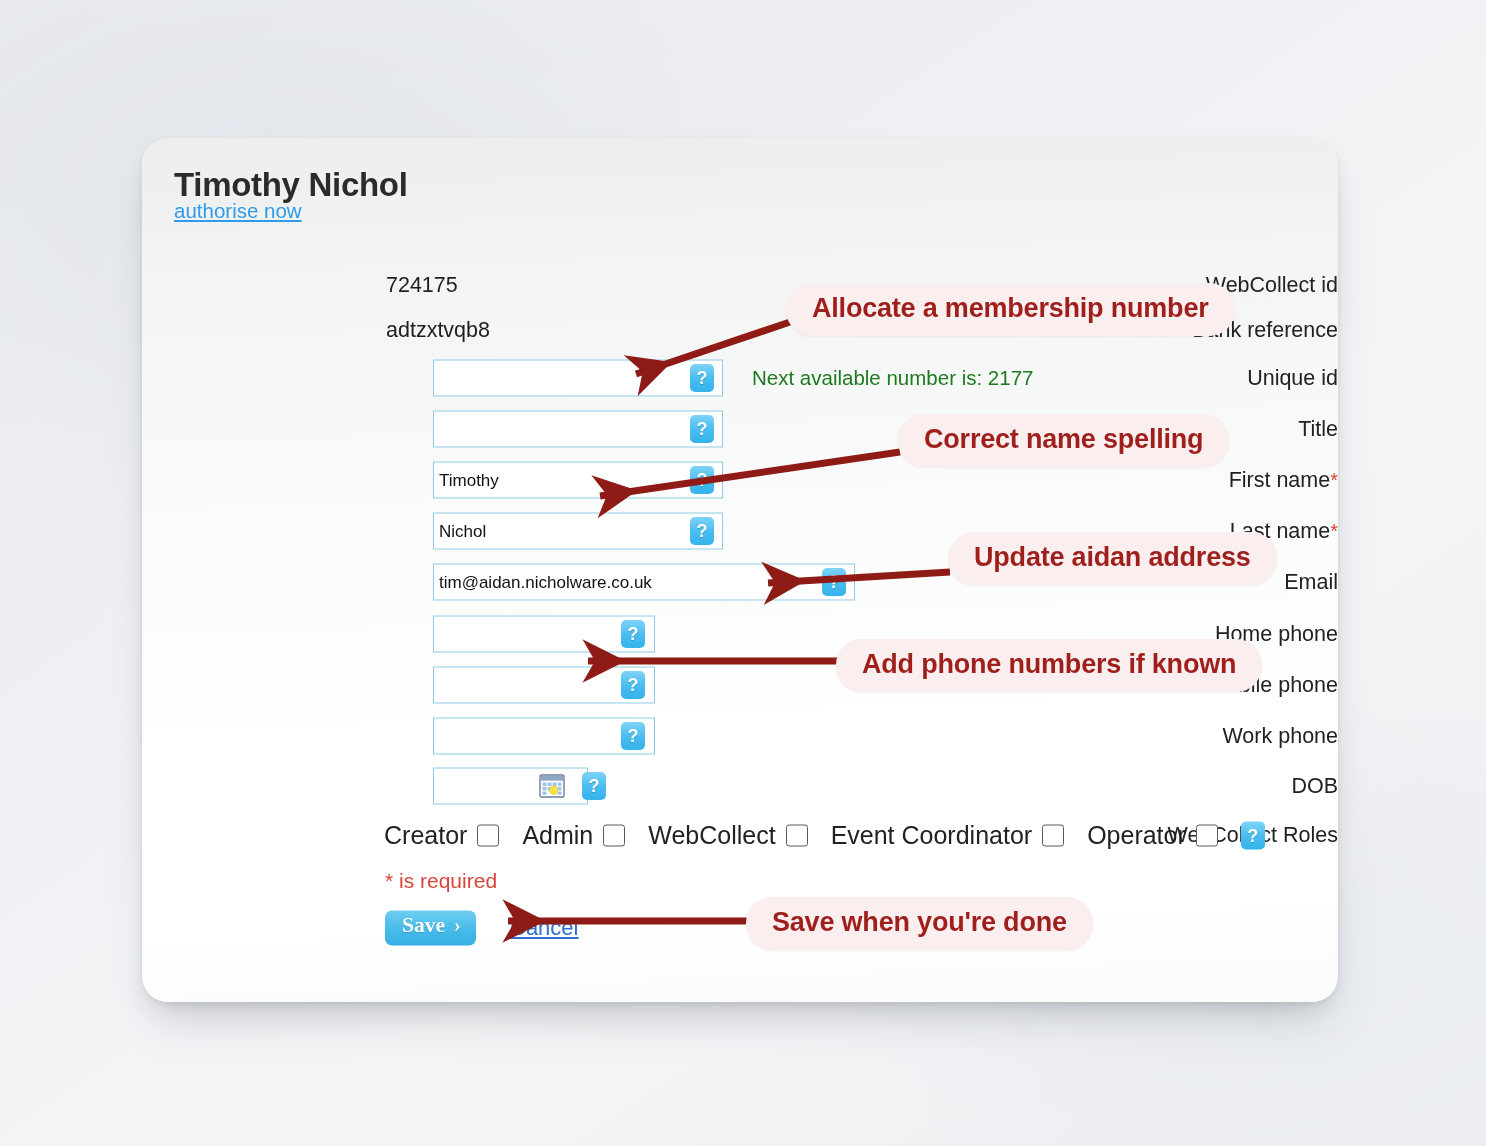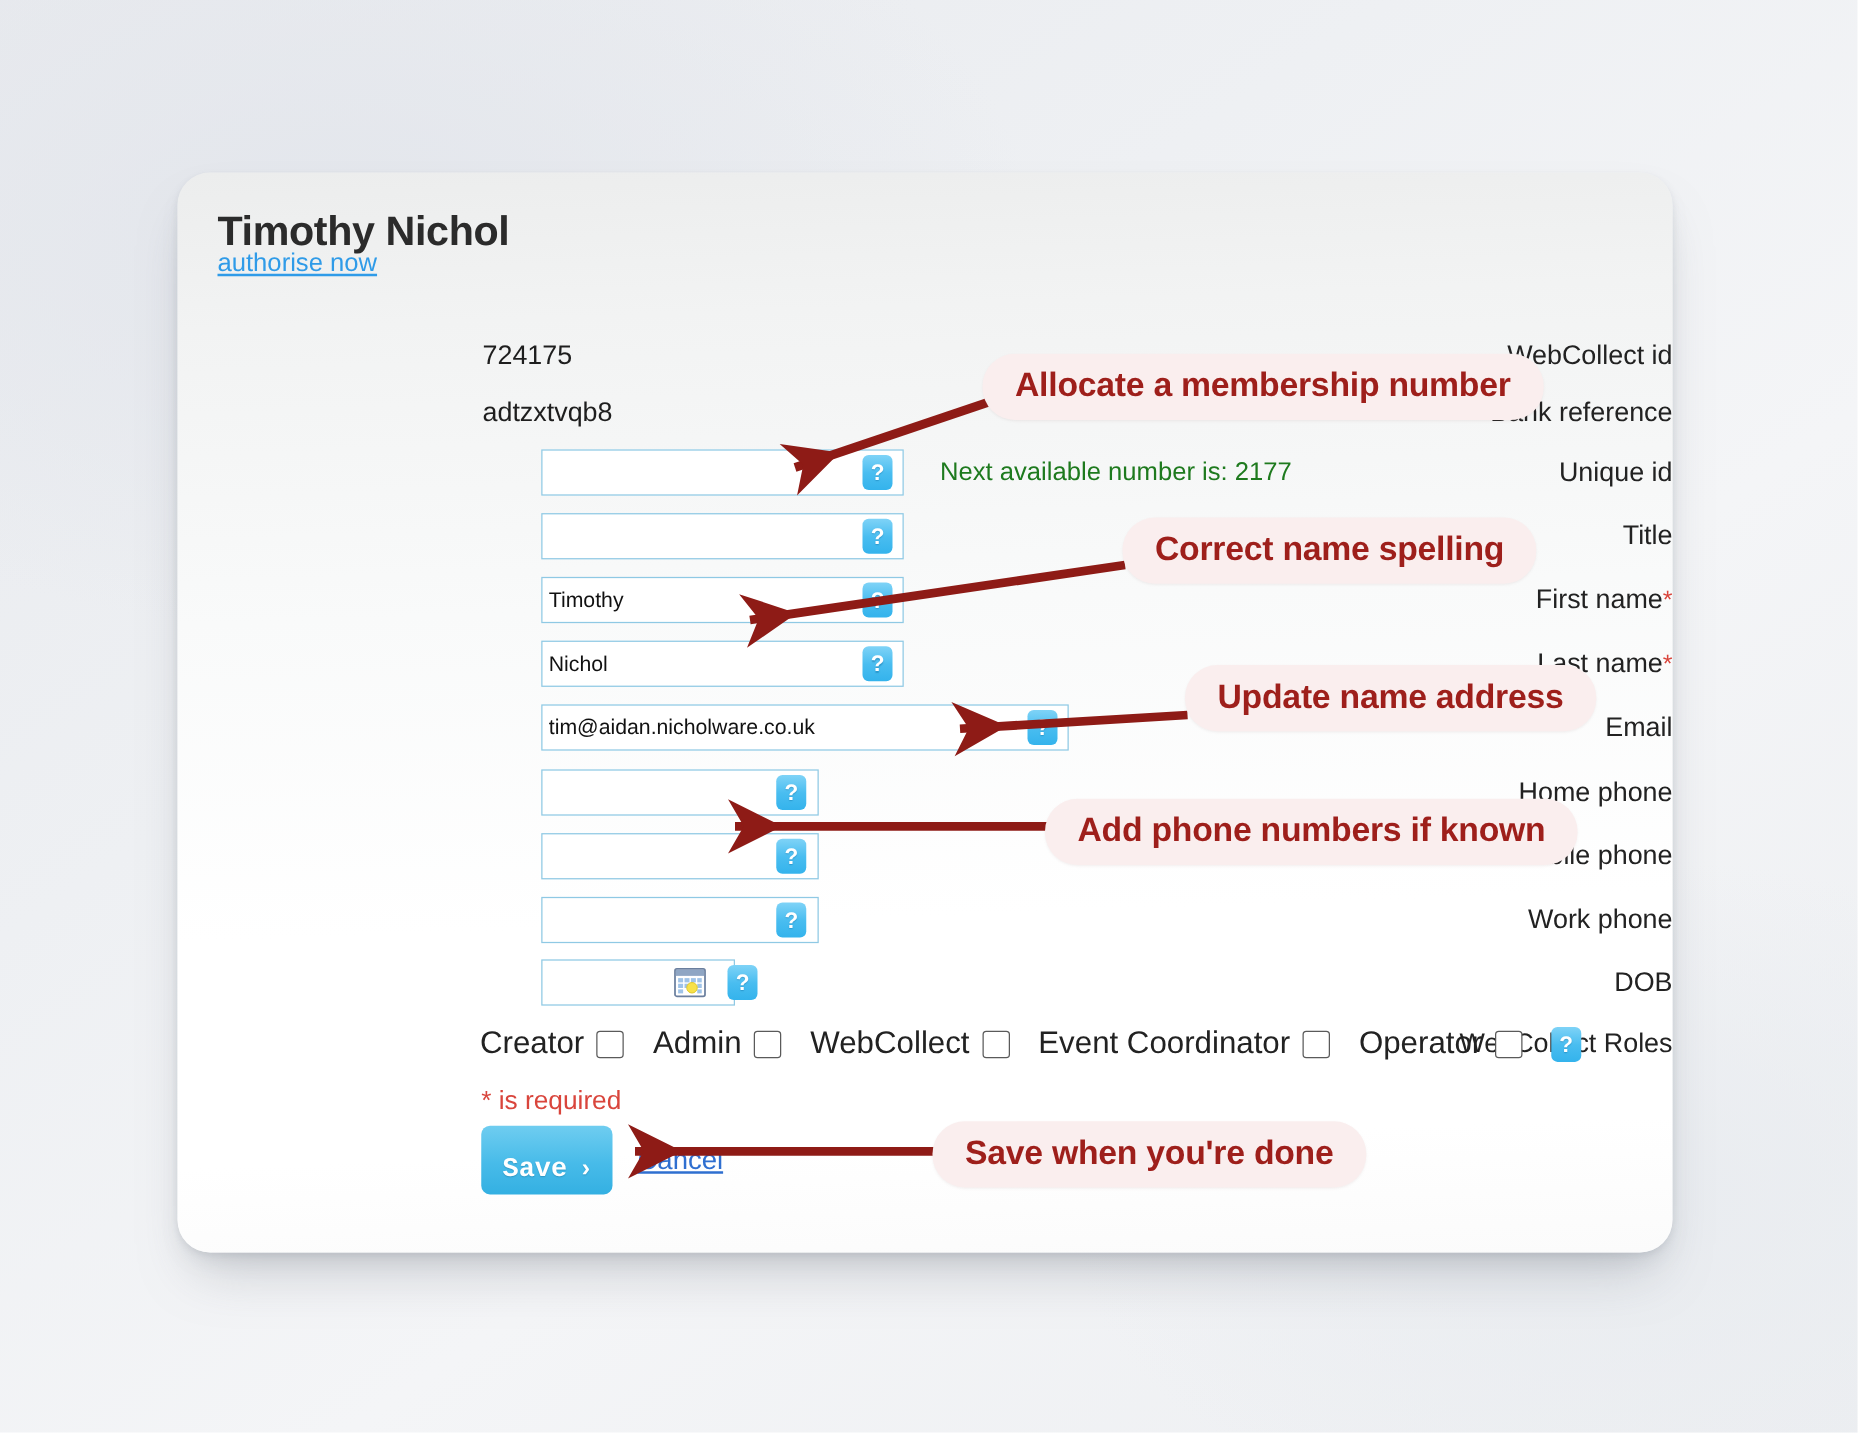--- a/index.html
+++ b/index.html
@@ -183,26 +183,26 @@
     transform: translateY(-50%);
   }
 
   
   #save-button {
     position: absolute;
     left: 243px;
     display: flex;
     align-items: center;
     gap: 9px;
-    padding: 23px 15px 8px 17px;
+    padding: 2px 15px 8px 17px;
     border: none;
     border-radius: 7px;
     background: linear-gradient(180deg, #6fcdf0 0%, #47bbe9 55%, #34b0e2 100%);
     color: #fff;
-    font-family: Liberation Mono, monospace;
+    font-family: Liberation Serif, serif;
     font-size: 21.5px;
     font-weight: bold;
     cursor: pointer;
     transform: translateY(-50%);
     text-shadow: 0 1px 1px rgba(0,80,120,0.3);
   }
   #save-chevron { font-size: 20px; font-weight: bold; }
 
   #cancel-link {
     position: absolute;
@@ -381,16 +381,16 @@
       <line x1="950" y1="572" x2="768" y2="583"></line>
 
       <line x1="838" y1="661" x2="588" y2="661"></line>
 
       <line x1="748" y1="921" x2="508" y2="921"></line>
     </g>
   </svg>
 
   <div class="callout" style="left:786px; top:283px;">Allocate a membership number</div>
   <div class="callout" style="left:898px; top:414px;">Correct name spelling</div>
-  <div class="callout" style="left:948px; top:532px;">Update name address</div>
+  <div class="callout" style="left:948px; top:532px;">Update aidan address</div>
   <div class="callout" style="left:836px; top:639px;">Add phone numbers if known</div>
   <div class="callout" style="left:746px; top:897px;">Save when you're done</div>
 </div>
 
 </body></html>

